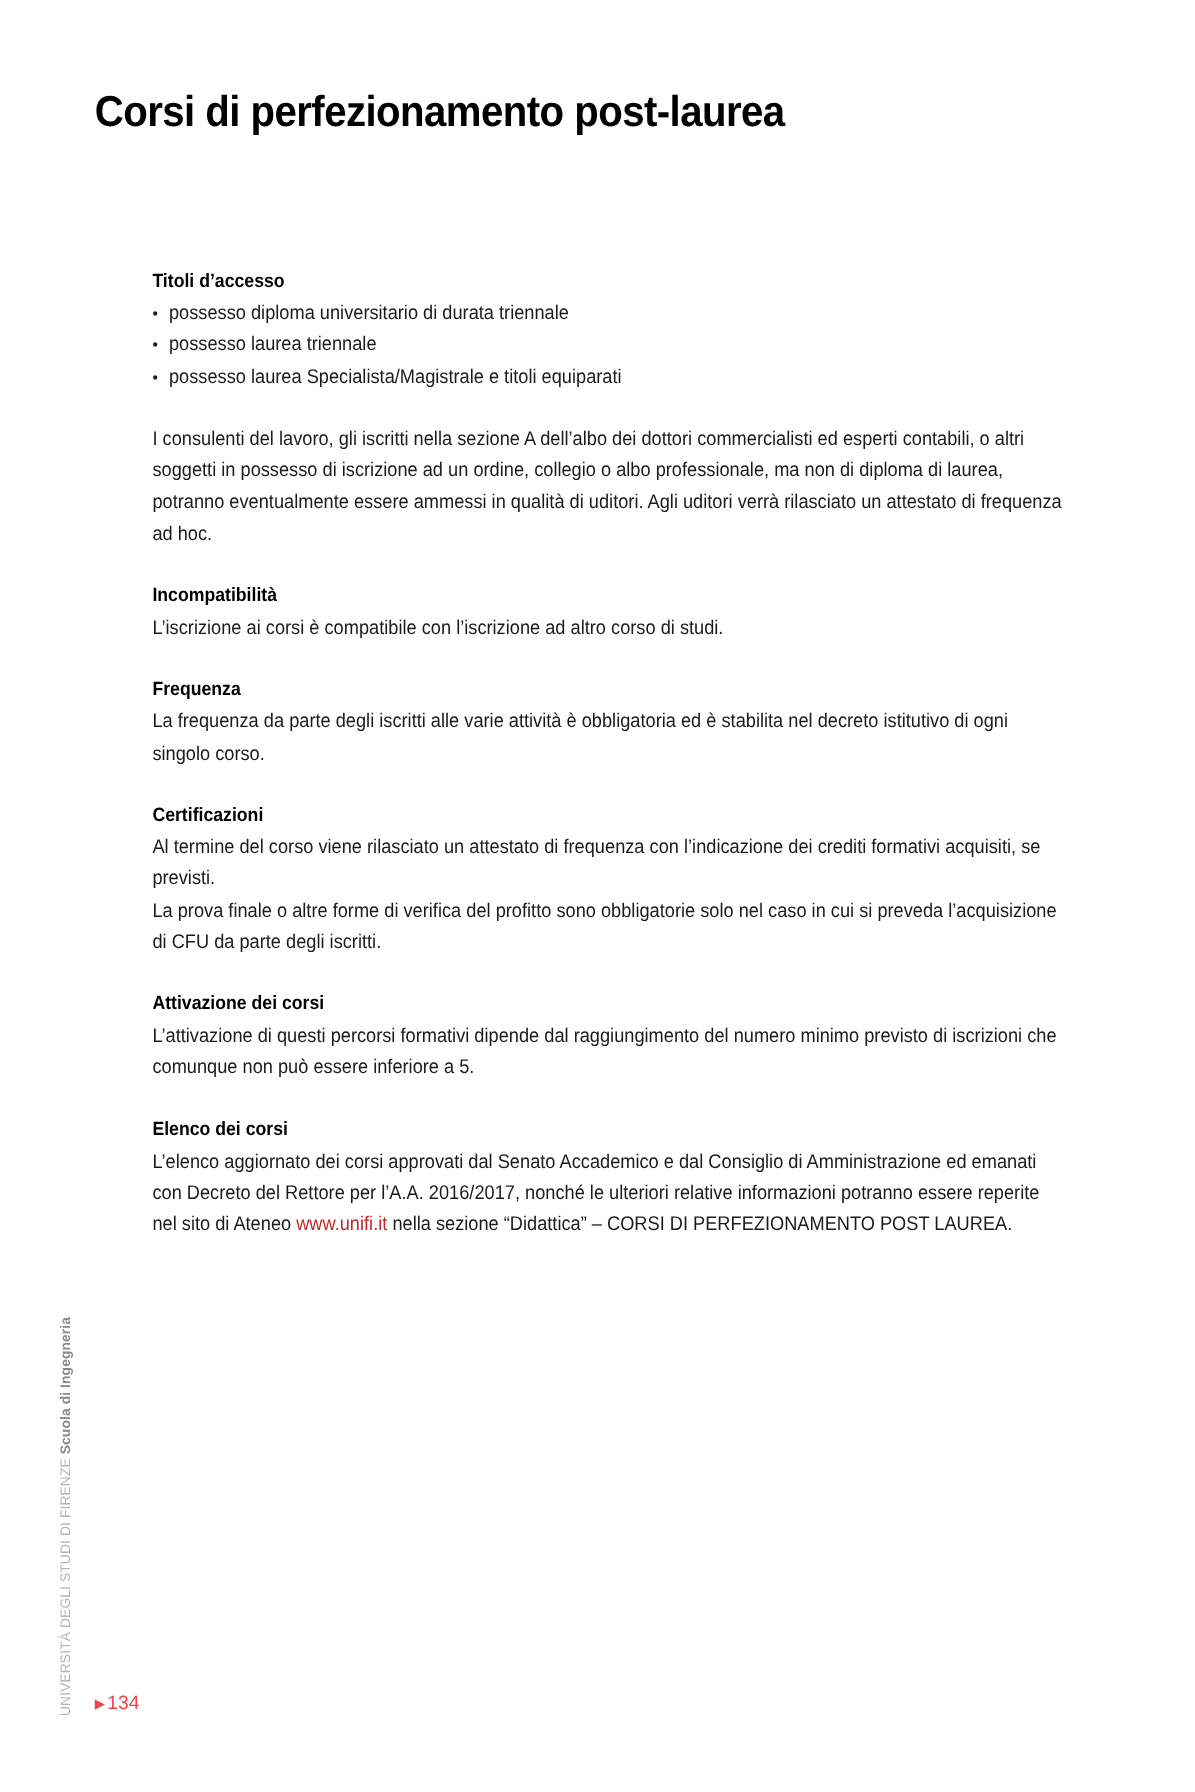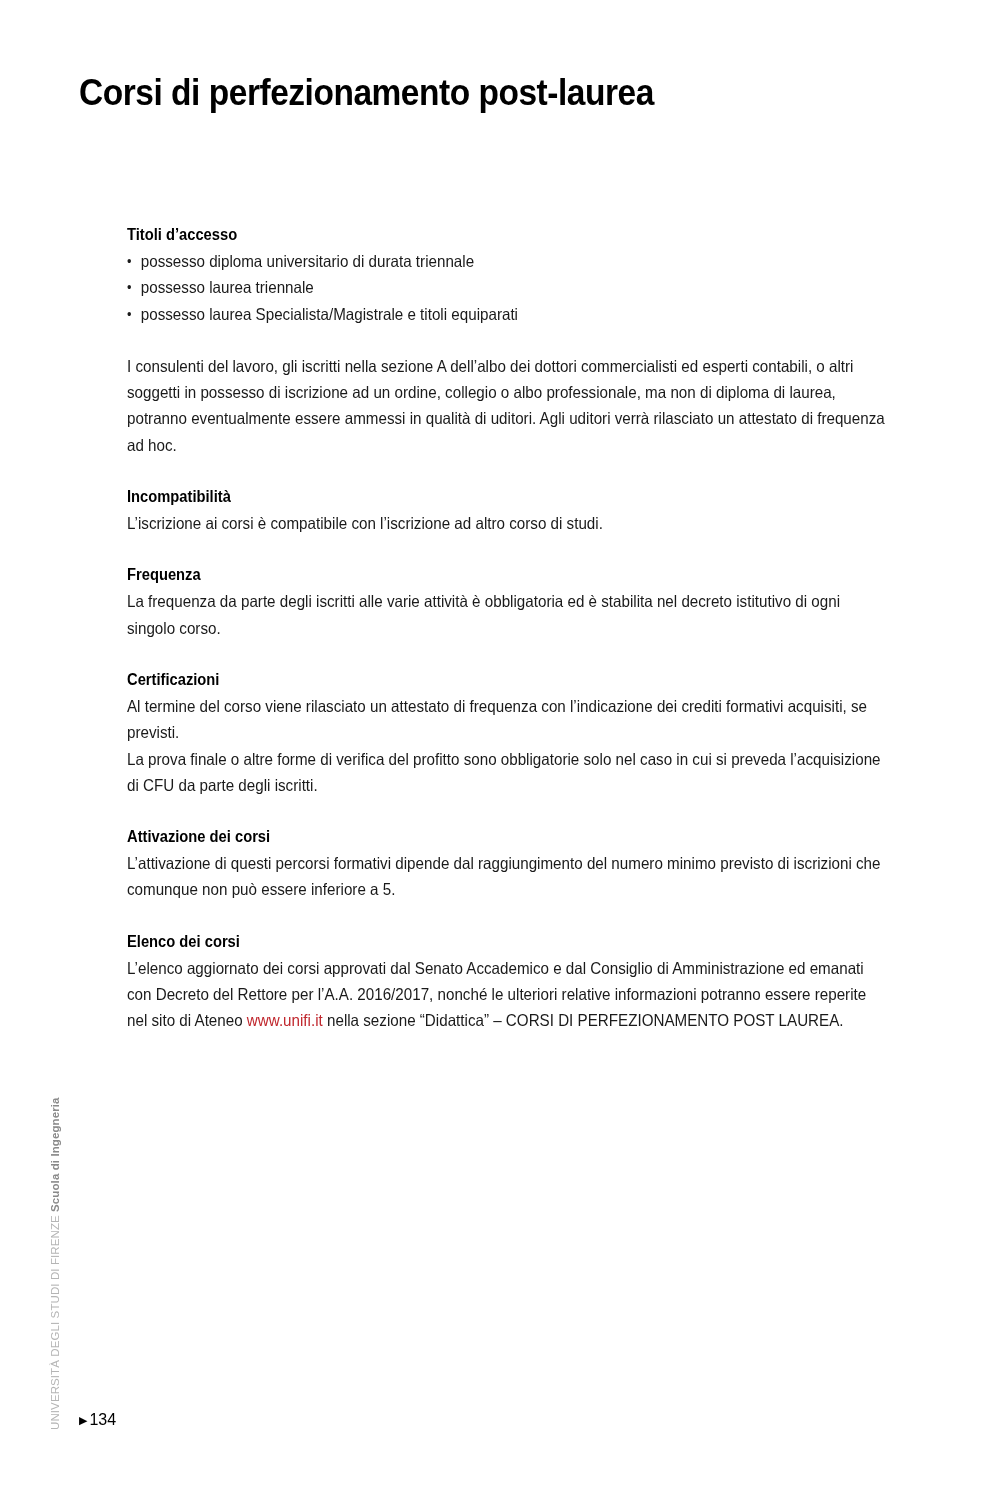--- a/index.html
+++ b/index.html
@@ -34,21 +34,21 @@
   }
   .sidebar-text {
     position: absolute; left: 0; bottom: 0;
     transform: rotate(-90deg); transform-origin: left bottom;
     white-space: nowrap; font-size: 11.5px; color: #b5b5b5;
     translate: 14px 0;
     letter-spacing: 0.1px;
   }
   .sidebar-text b { color: #8a8a8a; }
   .page-number {
-    position: absolute; left: 79px; top: 1411px; font-size: 16px; color: #000000;
+    position: absolute; left: 79px; top: 1411px; font-size: 16px; color: #ef4444;
   }
   .page-number .arrow { font-size: 11px; margin-right: 2px; vertical-align: 1px; }
 </style>
 </head>
 <body>
 
 <h1 class="title">Corsi di perfezionamento post-laurea</h1>
 
 <div class="content">
  <div class="narrow">

